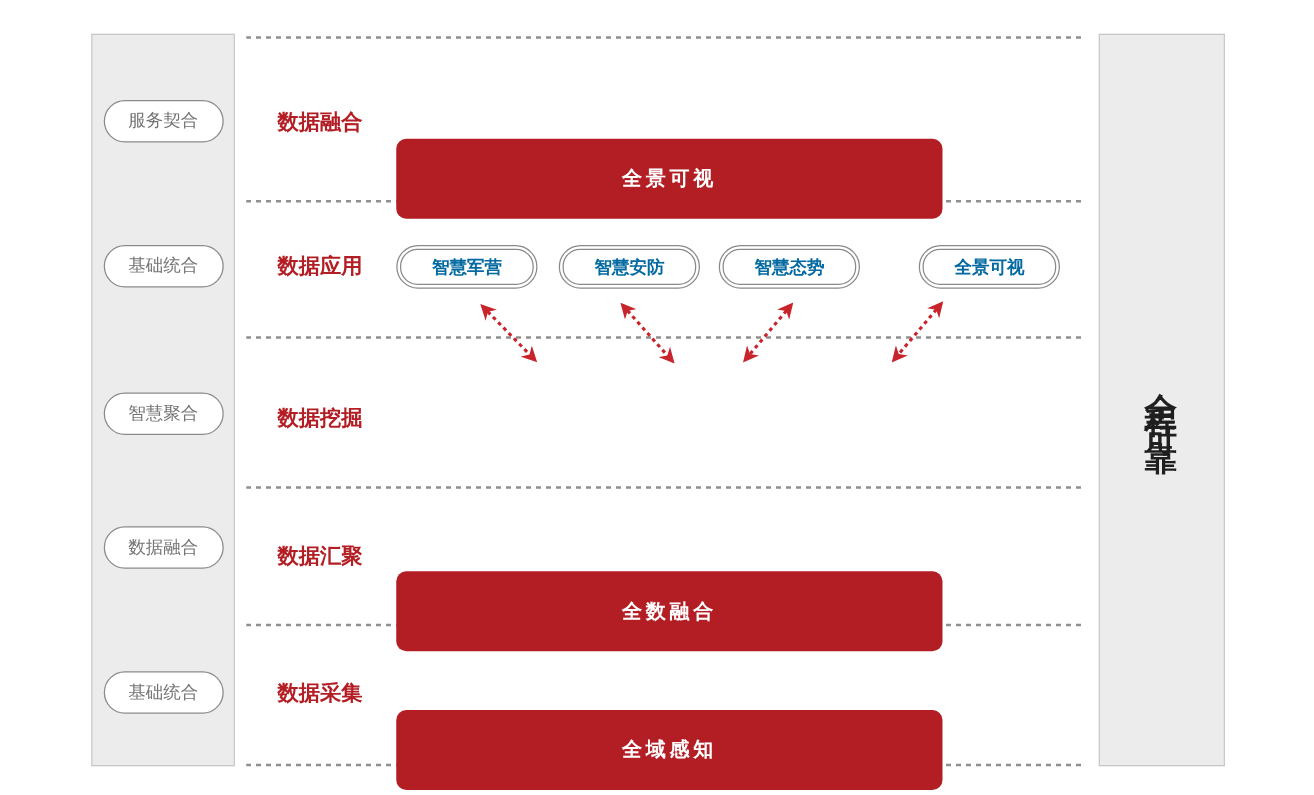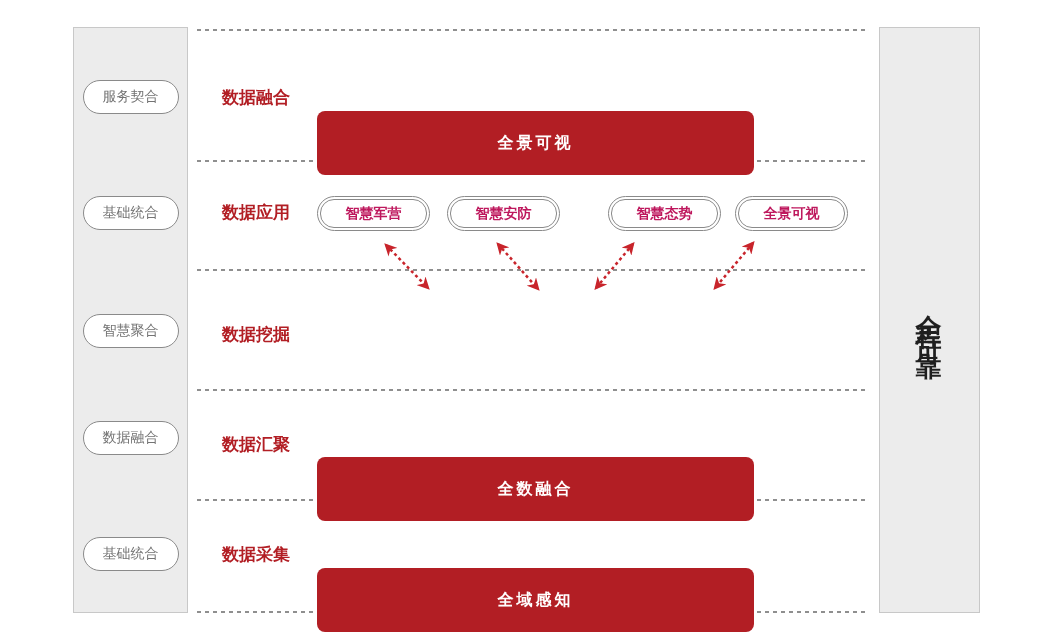--- a/index.html
+++ b/index.html
@@ -70,21 +70,21 @@
   .app-pill{
     position:absolute;top:196px;width:113px;height:35px;
     background:#ffffff;border:1px solid var(--pill-border);
     border-radius:18px;padding:2px;
   }
   .app-pill .inner{
     width:100%;height:100%;
     border:1px solid var(--pill-border);
     border-radius:14px;
     display:flex;align-items:center;justify-content:center;
-    font-size:14px;font-weight:bold;color:#be185d;white-space:nowrap;
+    font-size:14px;font-weight:bold;color:#0369a1;white-space:nowrap;
   }
   .arrows{position:absolute;left:340px;top:232px;width:460px;height:70px;}
 </style>
 </head>
 <body>
 
 <div class="stage">
 
   <div class="panel left">
     <div class="side-pill" style="top:52px">
@@ -130,21 +130,21 @@
   <div class="layer-bar" style="top:523px">
       <span>全域感知</span>
     </div>
 
   <div class="app-pill" style="left:317px">
       <div class="inner">智慧军营</div>
     </div>
   <div class="app-pill" style="left:447px">
       <div class="inner">智慧安防</div>
     </div>
-  <div class="app-pill" style="left:608px">
+  <div class="app-pill" style="left:575px">
       <div class="inner">智慧态势</div>
     </div>
   <div class="app-pill" style="left:735px">
       <div class="inner">全景可视</div>
     </div>
 
   <svg class="arrows" viewBox="0 0 460 70" xmlns="http://www.w3.org/2000/svg">
     <defs>
       <marker id="ah" viewBox="0 0 10 10" refX="8" refY="5" markerWidth="5" markerHeight="5" orient="auto-start-reverse">
         <path d="M0,0 L10,5 L0,10 L3,5 z" fill="var(--arrow-red)"></path>

